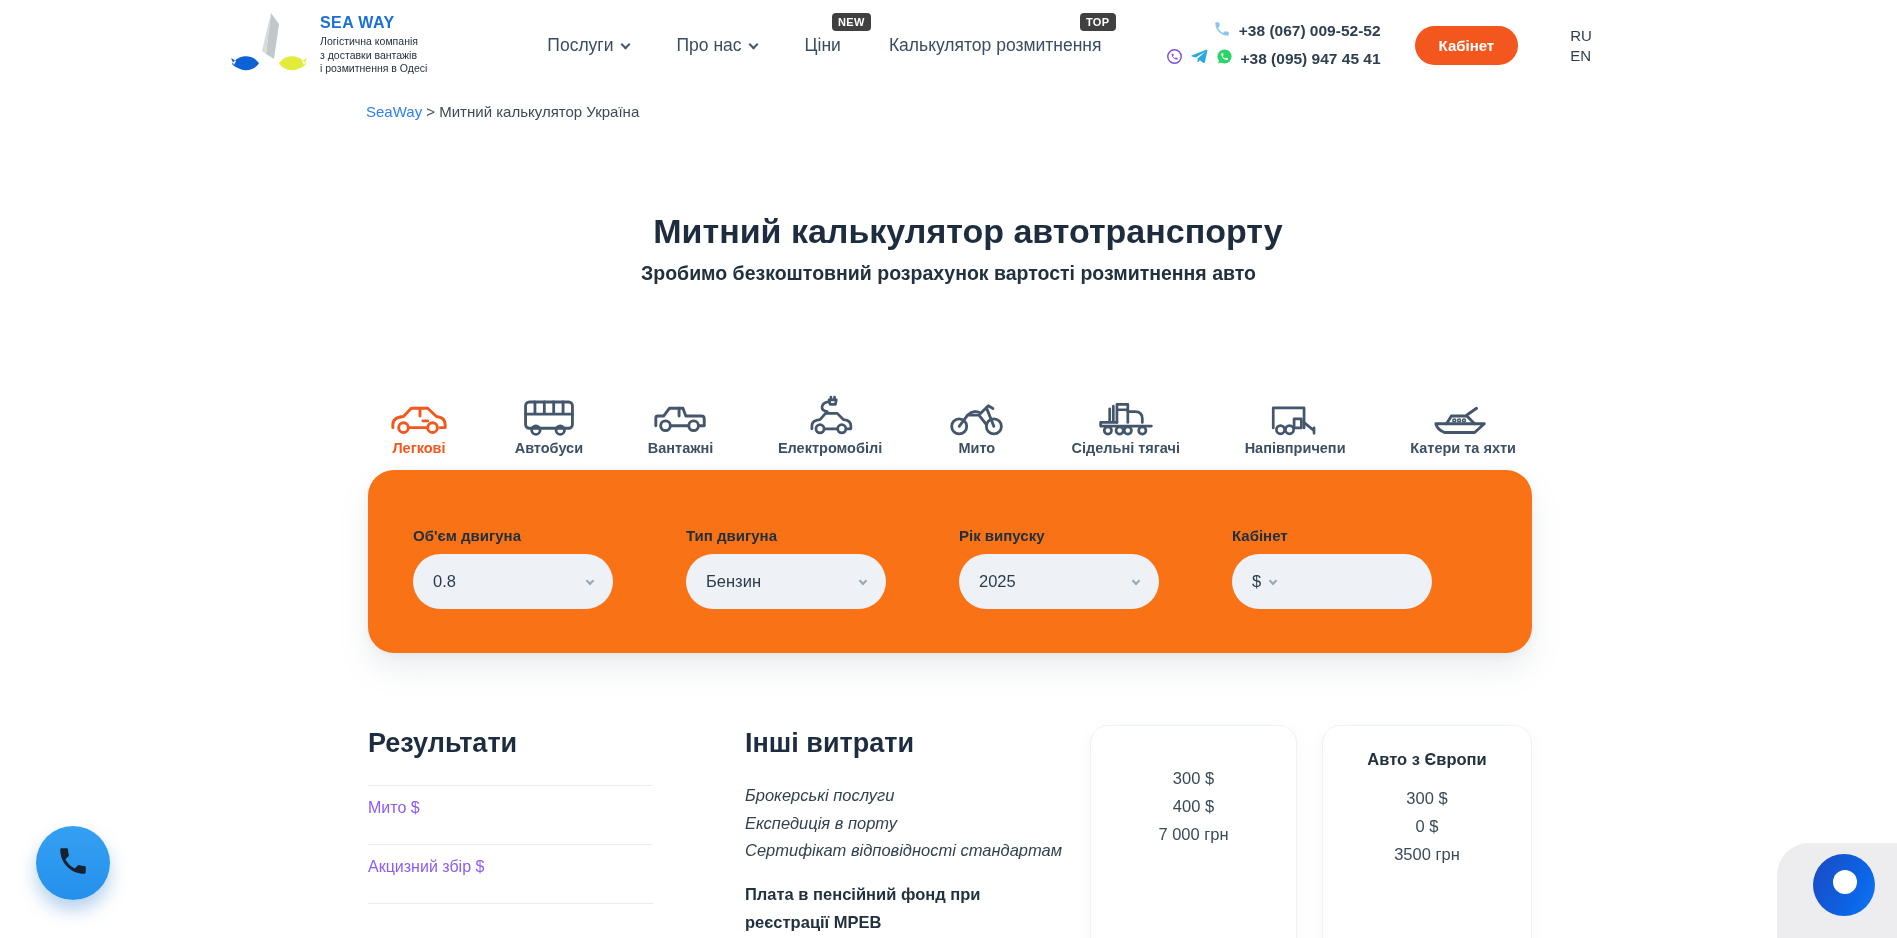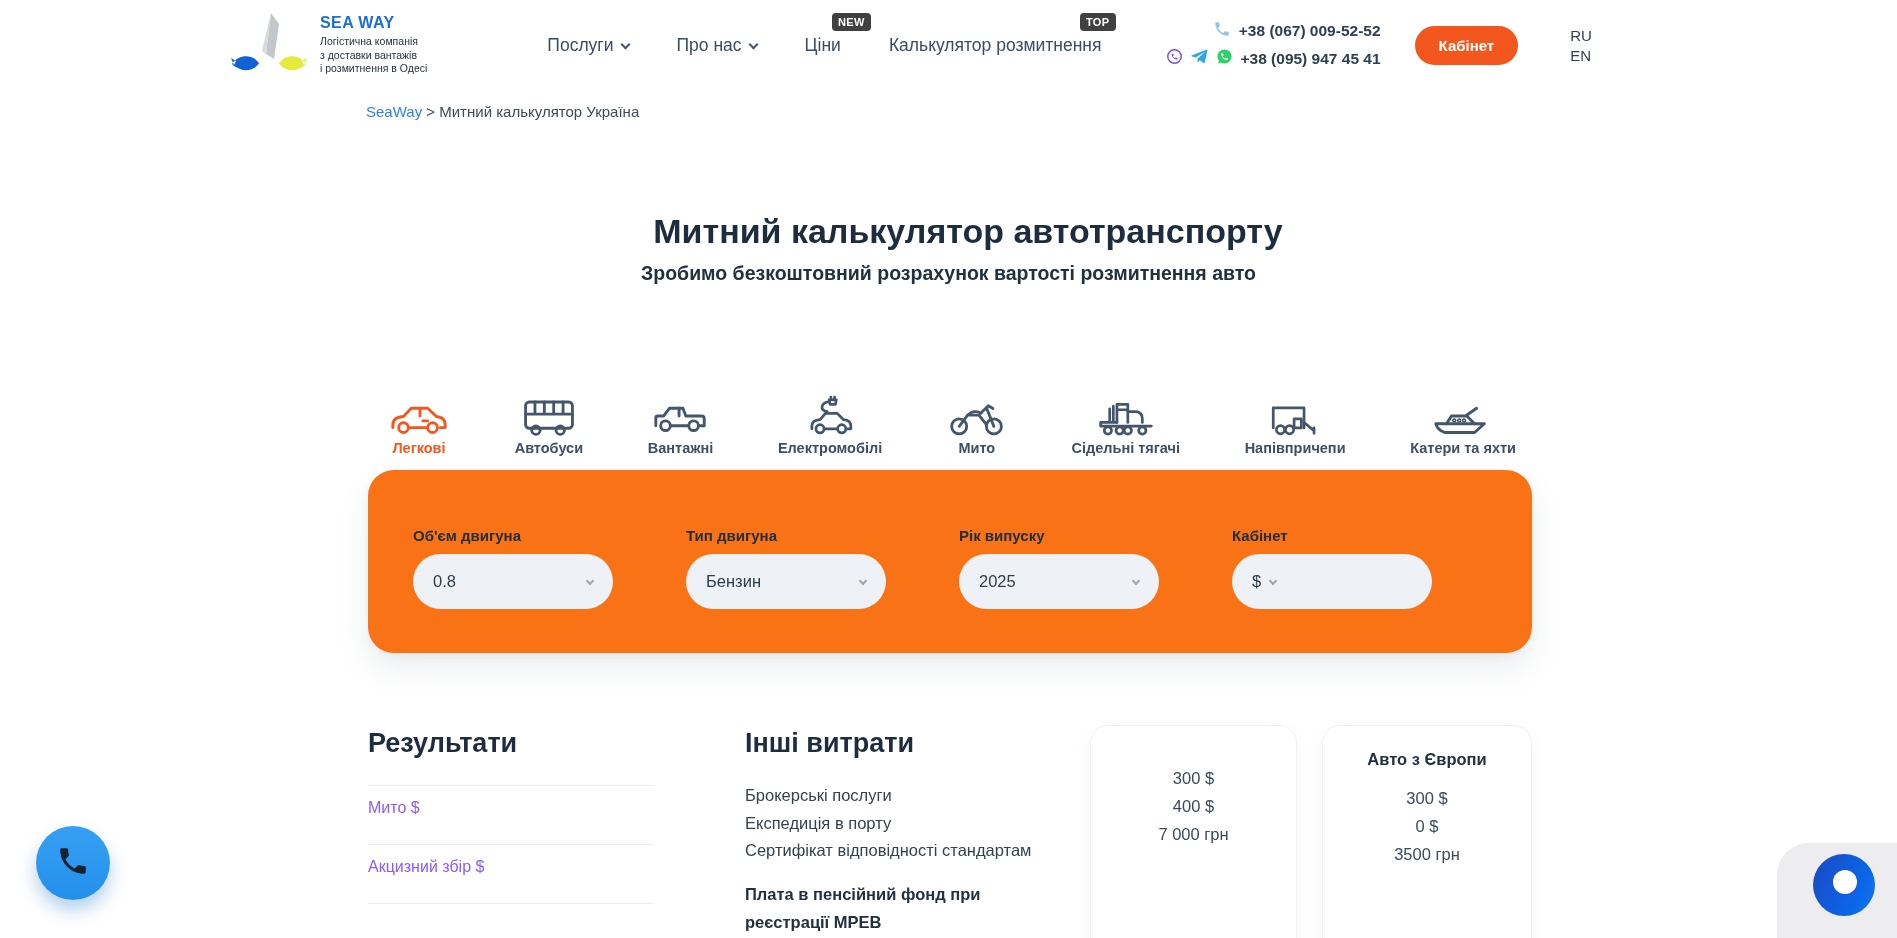--- a/index.html
+++ b/index.html
@@ -80,21 +80,21 @@
     position:absolute; right:20px; width:6px; height:6px;
     border-color:#9aa7b5; margin:0 0 2px 0;
   }
   .field--currency .chev { position:static; margin-left:9px; }
   
   .results-col { position:absolute; left:368px; top:728px; width:285px; }
   .section-title { font-size:27px; font-weight:bold; color:#1d2d3f; }
   .res-rule { border-top:1px solid #e7edf2; margin-top:26px; }
   .res-row { font-size:16px; color:#8b5cf6; padding:13px 0 27px; }
   .other-col { position:absolute; left:745px; top:728px; width:340px; }
-  .other-list { margin-top:23px; font-size:16.5px; color:#33424f; line-height:27.5px; }
+  .other-list { margin-top:23px; font-size:16.5px; color:#33424f; line-height:27.5px;font-style:italic; }
   .other-bold { margin-top:15px; font-size:16.5px; font-weight:bold; color:#22313f; line-height:28px; width:290px; }
   .cost-card {
     position:absolute; top:725px; background:#fff; border:1px solid #eef1f5; border-radius:18px;
     box-shadow:0 6px 16px rgba(140,150,165,.08); text-align:center;
   }
   .cost-card--plain { left:1090px; width:207px; height:260px; padding-top:38px; }
   .cost-card--europe { left:1322px; width:210px; height:260px; padding-top:24px; }
   .cost-card .card-title { font-size:16.5px; font-weight:bold; color:#22313f; margin-bottom:15px; }
   .cost-card .card-value { font-size:16.5px; color:#3a4a58; line-height:28px; }
   

